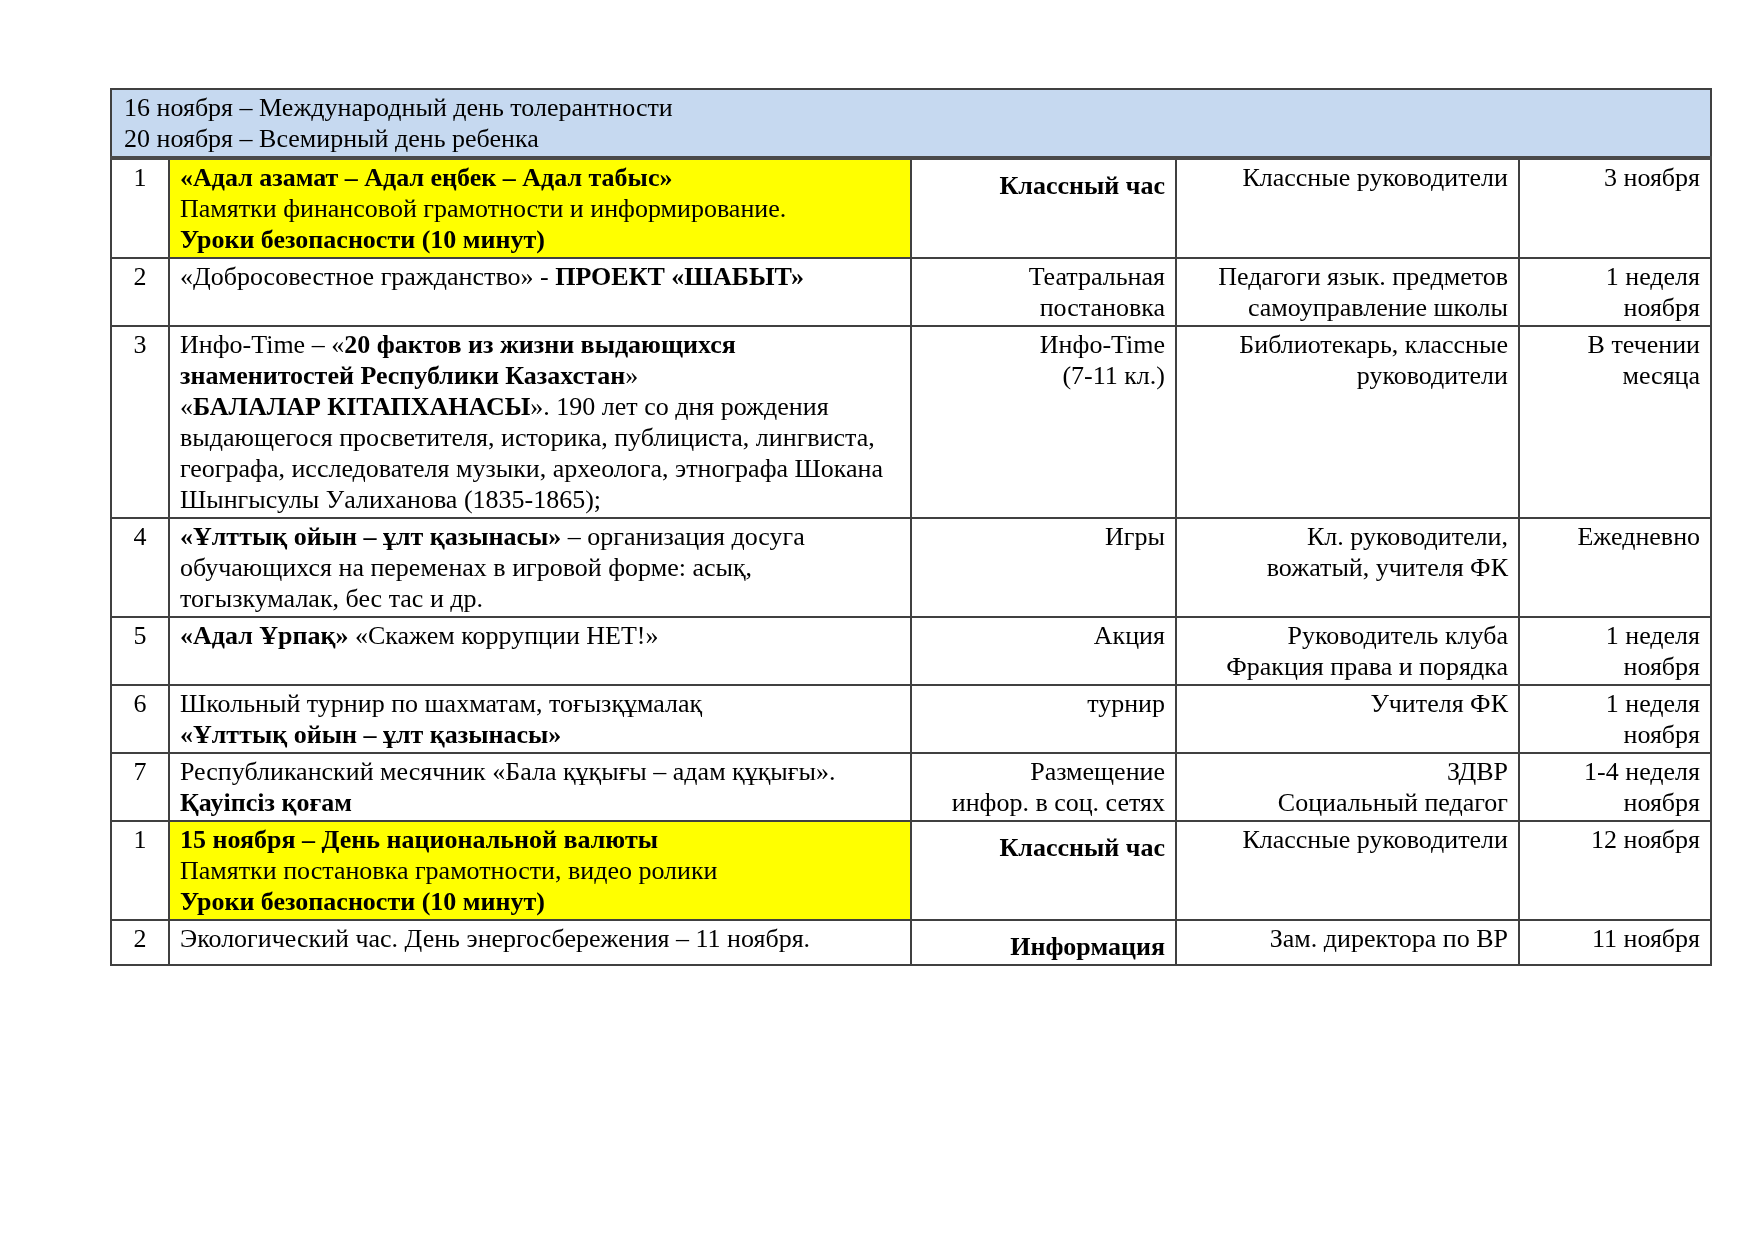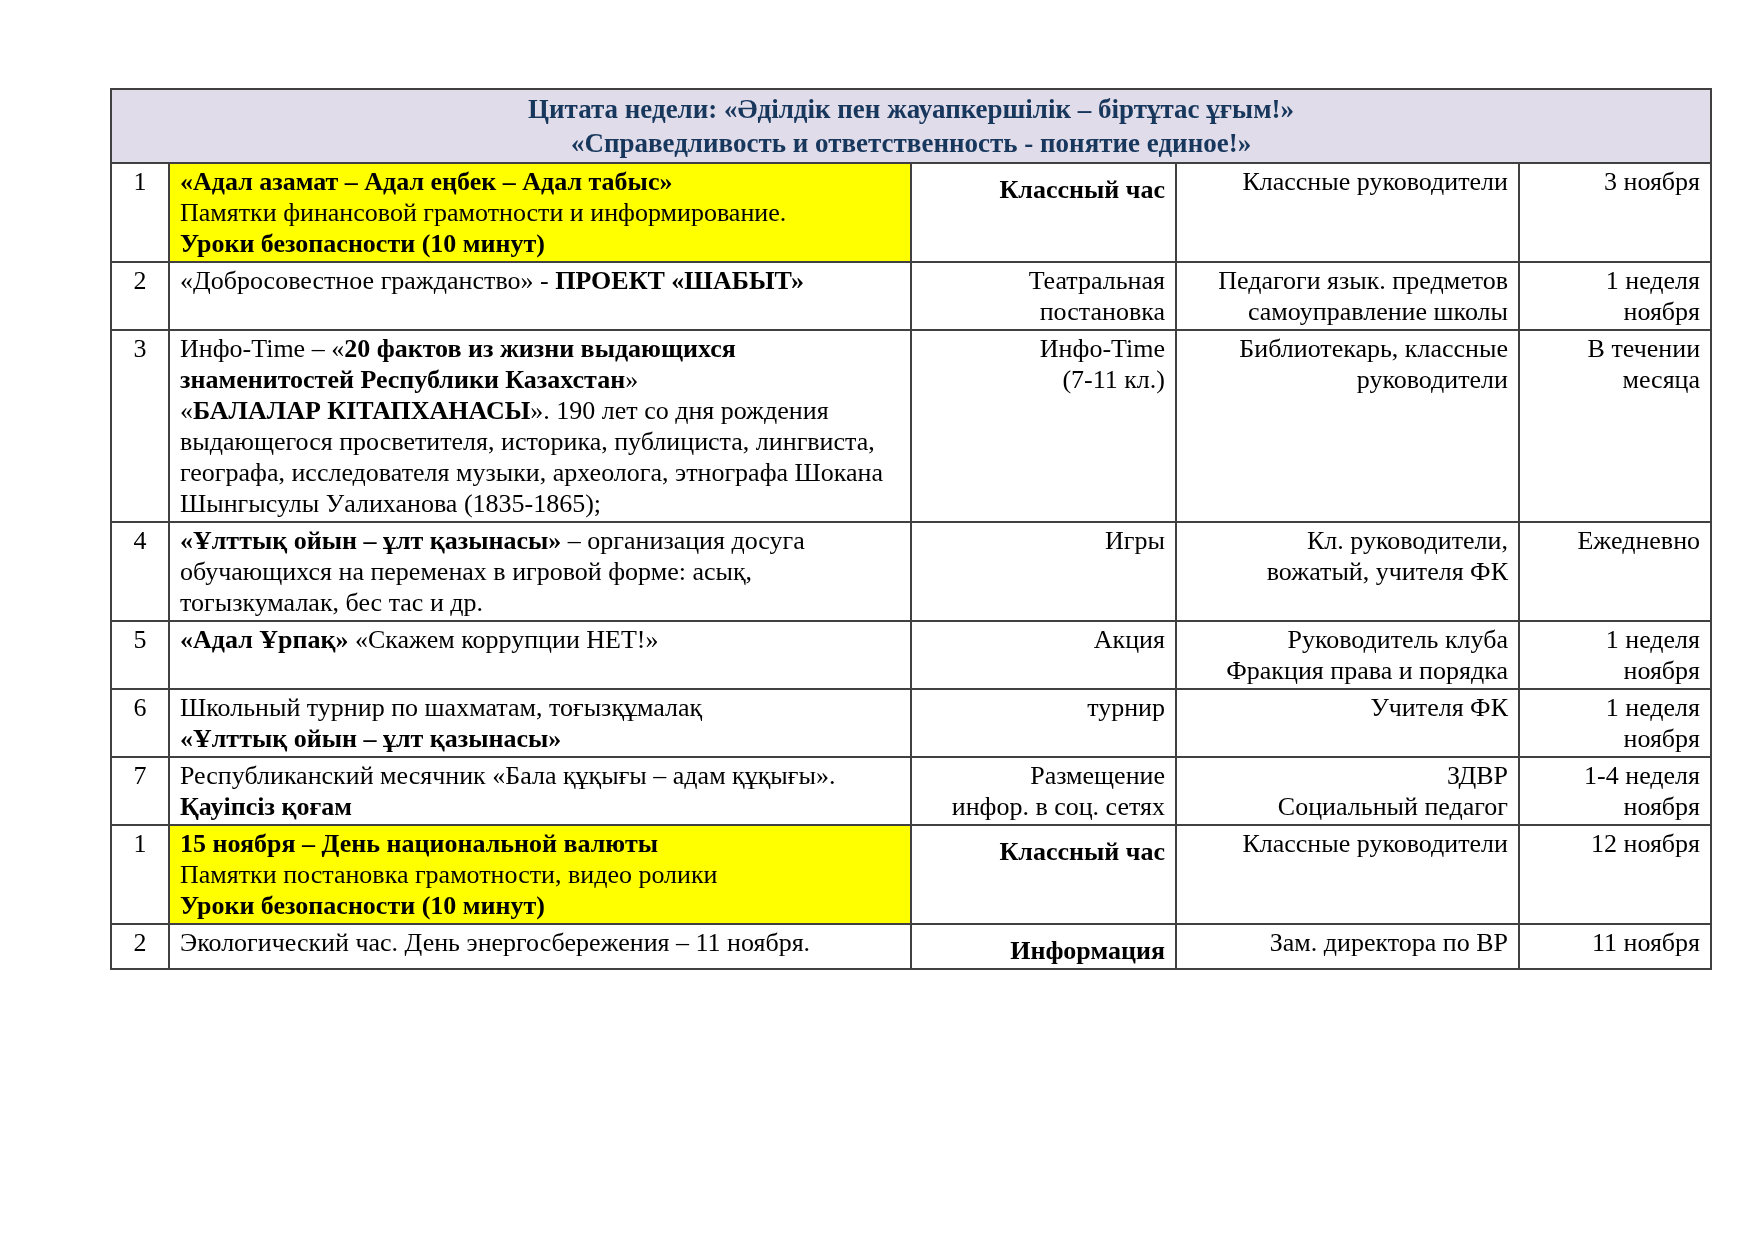--- a/index.html
+++ b/index.html
@@ -55,24 +55,24 @@
 
 <table class="doc-table">
   <colgroup>
     <col style="width:58px">
     <col style="width:742px">
     <col style="width:265px">
     <col style="width:343px">
     <col style="width:192px">
   </colgroup>
   <tbody>
-      <tr class="quote-row">
+      <tr class="header-row">
         <td colspan="5">
-          <div>Цитата недели: «Әділдік пен жауапкершілік – біртұтас ұғым!»</div>
-          <div>«Справедливость и ответственность - понятие единое!»</div>
+          <div>16 ноября – Международный день толерантности</div>
+          <div>20 ноября – Всемирный день ребенка</div>
         </td>
       </tr>
       <tr class="data-row">
         <td class="num-cell">1</td>
         <td class="activity-cell hl">
           <div class="para"><span class="b">«Адал азамат – Адал еңбек – Адал табыс»</span></div>
           <div class="para"><span>Памятки финансовой грамотности и информирование.</span></div>
           <div class="para"><span class="b">Уроки безопасности (10 минут)</span></div>
         </td>
         <td class="center-cell">

